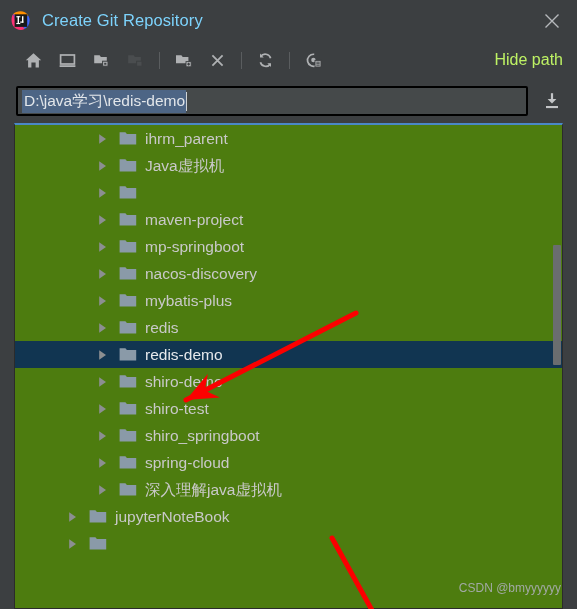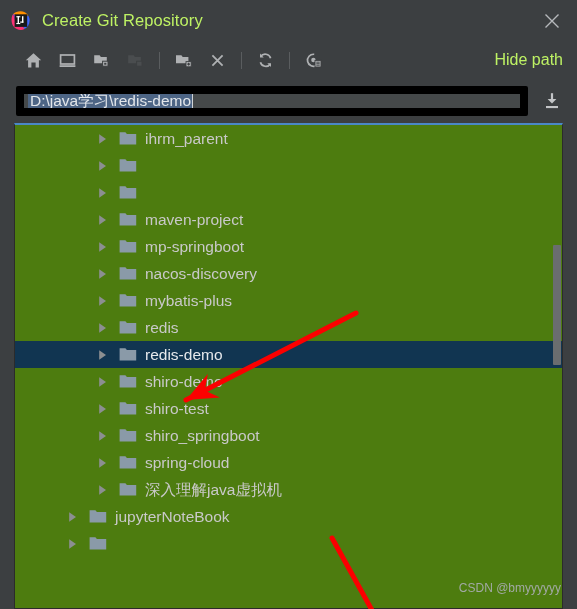--- a/index.html
+++ b/index.html
@@ -39,21 +39,21 @@
   .app-logo {
     width: 22px;
     height: 22px;
     margin-left: 2px;
     margin-right: 10px;
     position: relative;
     flex: 0 0 22px;
   }
   .title-text {
     font-size: 16.5px;
-    color: #bef264;
+    color: #7dd3fc;
     letter-spacing: 0.1px;
     white-space: nowrap;
   }
   .close-btn {
     position: absolute;
     right: 10px;
     top: 50%;
     transform: translateY(-50%);
     width: 30px;
     height: 30px;
@@ -117,21 +117,21 @@
     height: 44px;
     display: flex;
     align-items: center;
     padding: 0 10px 0 16px;
     box-sizing: border-box;
   }
   .path-field {
     flex: 1 1 auto;
     height: 30px;
     background: #45494a;
-    border: 8px solid #000000;
+    border: 2px solid #000000;
     border-radius: 2px;
     display: flex;
     align-items: center;
     padding: 0 4px;
     box-sizing: border-box;
     position: relative;
     overflow: hidden;
   }
   .path-value {
     font-size: 15.5px;
@@ -381,20 +381,21 @@
           <div class="arrow">
             <svg width="11" height="12" viewBox="0 0 11 12">
               <path d="M2.2 1.2 L9.0 6.0 L2.2 10.8 Z" fill="#8c8f91"></path>
             </svg>
           </div>
           <div class="folder-ico">
             <svg width="18" height="15" viewBox="0 0 18 15">
               <path d="M0.6 1.2 L6.4 1.2 L7.9 3.1 L17.2 3.1 L17.2 13.4 L0.6 13.4 Z" fill="#8a9aa8"></path>
             </svg>
           </div>
+          <span class="row-label">Java虚拟机</span>
         </div>
         <div class="row">
           <div class="row-indent" style="width: 78px;"></div>
           <div class="arrow">
             <svg width="11" height="12" viewBox="0 0 11 12">
               <path d="M2.2 1.2 L9.0 6.0 L2.2 10.8 Z" fill="#8c8f91"></path>
             </svg>
           </div>
           <div class="folder-ico">
             <svg width="18" height="15" viewBox="0 0 18 15">

